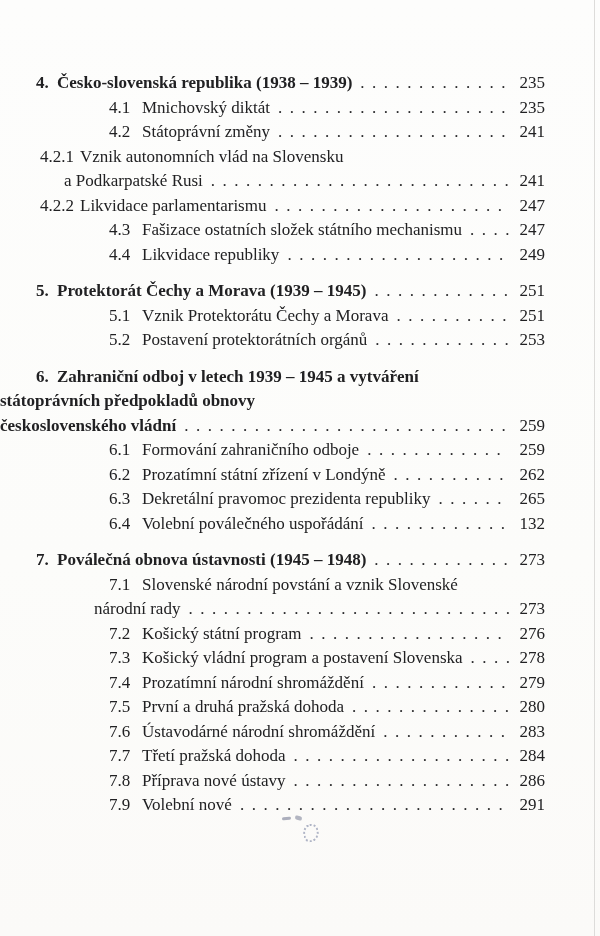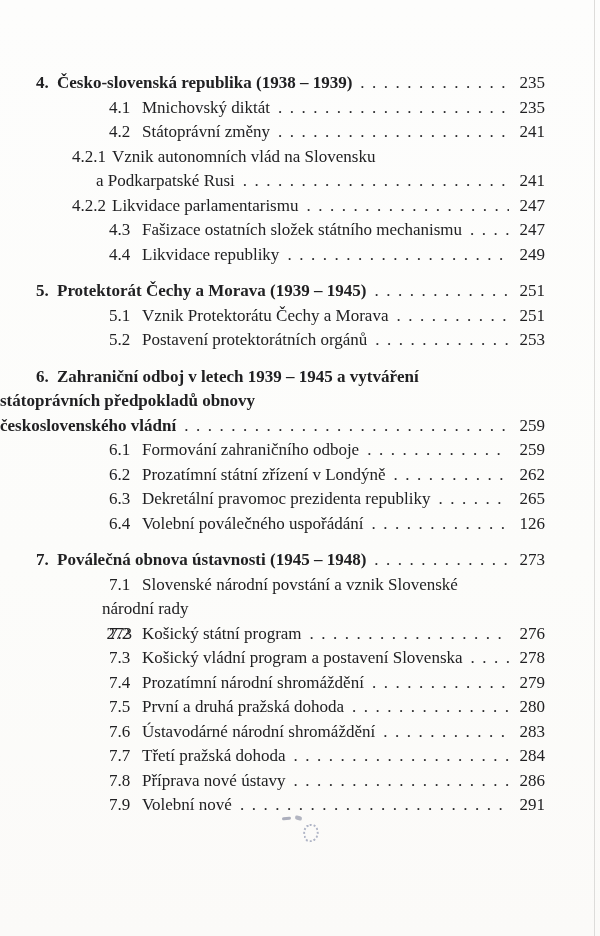--- a/index.html
+++ b/index.html
@@ -28,24 +28,24 @@
     white-space: nowrap;
   }
   .gap { height: 12px; }
 
   
   .row.h   { padding-left: 36px; font-weight: bold; }
   .row.h .num { flex: none; width: 21px; }
   .row.ch  { font-weight: bold; }
   .row.l1  { padding-left: 61px; margin-left: 48px; }
   .row.l1 .num { flex: none; width: 33px; }
-  .row.l2  { padding-left: 72px; }
+  .row.l2  { padding-left: 40px; }
   .row.l2 .num { flex: none; margin-right: 6px; }
-  .row.cl1 { padding-left: 94px; flex-direction: column; }
-  .row.cl2 { padding-left: 96px; }
+  .row.cl1 { padding-left: 94px; }
+  .row.cl2 { padding-left: 64px; }
 
   .txt { flex: none; }
   .leader {
     flex: 1 1 auto;
     min-width: 0;
     overflow: hidden;
     white-space: nowrap;
     margin: 0 6px 0 8px;
     font-weight: normal;
   }
@@ -198,21 +198,21 @@
   <div class="row l1">
     <span class="num">6.3</span>
     <span class="txt">Dekretální pravomoc prezidenta republiky</span>
     <span class="leader"></span>
     <span class="pg">265</span>
   </div>
   <div class="row l1">
     <span class="num">6.4</span>
     <span class="txt">Volební poválečného uspořádání</span>
     <span class="leader"></span>
-    <span class="pg">126</span>
+    <span class="pg">132</span>
   </div>
 
   <div class="gap"></div>
 
   <div class="row h">
     <span class="num">7.</span>
     <span class="txt">Poválečná obnova ústavnosti (1945 – 1948)</span>
     <span class="leader"></span>
     <span class="pg">273</span>
   </div>

